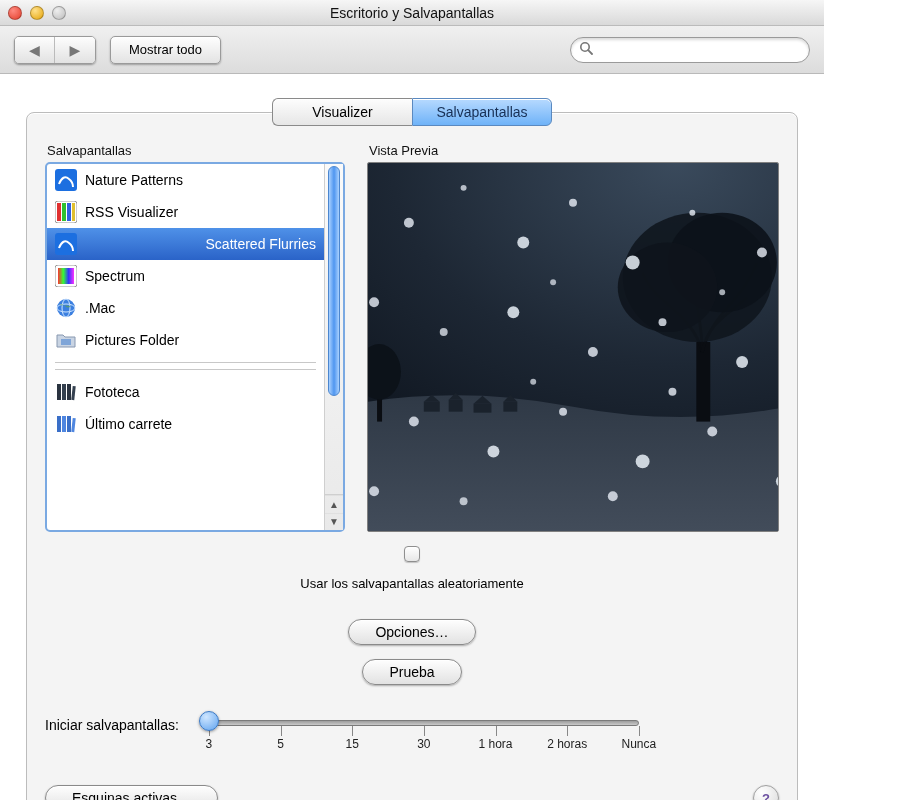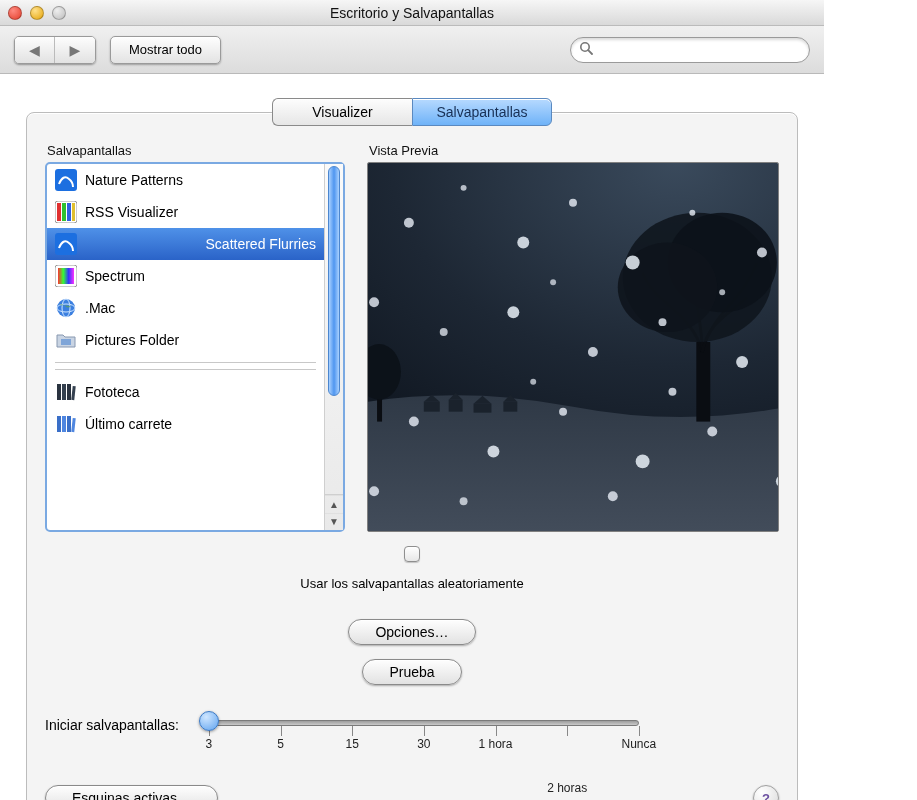--- a/index.html
+++ b/index.html
@@ -499,21 +499,21 @@
               <div class="tick-label" style="left: 0%;">3</div>
               <div class="tick" style="left: 16.6667%;"></div>
               <div class="tick-label" style="left: 16.6667%;">5</div>
               <div class="tick" style="left: 33.3333%;"></div>
               <div class="tick-label" style="left: 33.3333%;">15</div>
               <div class="tick" style="left: 50%;"></div>
               <div class="tick-label" style="left: 50%;">30</div>
               <div class="tick" style="left: 66.6667%;"></div>
               <div class="tick-label" style="left: 66.6667%;">1 hora</div>
               <div class="tick" style="left: 83.3333%;"></div>
-              <div class="tick-label" style="left: 83.3333%; margin-top: 44px;">2 horas</div>
+              <div class="tick-label" style="left: 83.3333%;">2 horas</div>
               <div class="tick" style="left: 100%;"></div>
               <div class="tick-label" style="left: 100%;">Nunca</div>
             </div>
           <div class="slider-knob" id="slider-knob" style="left: 0%;"></div>
         </div>
       </div>
 
       <div class="footer-row">
         <button class="round-btn">Esquinas activas…</button>
         <div class="spacer"></div>

